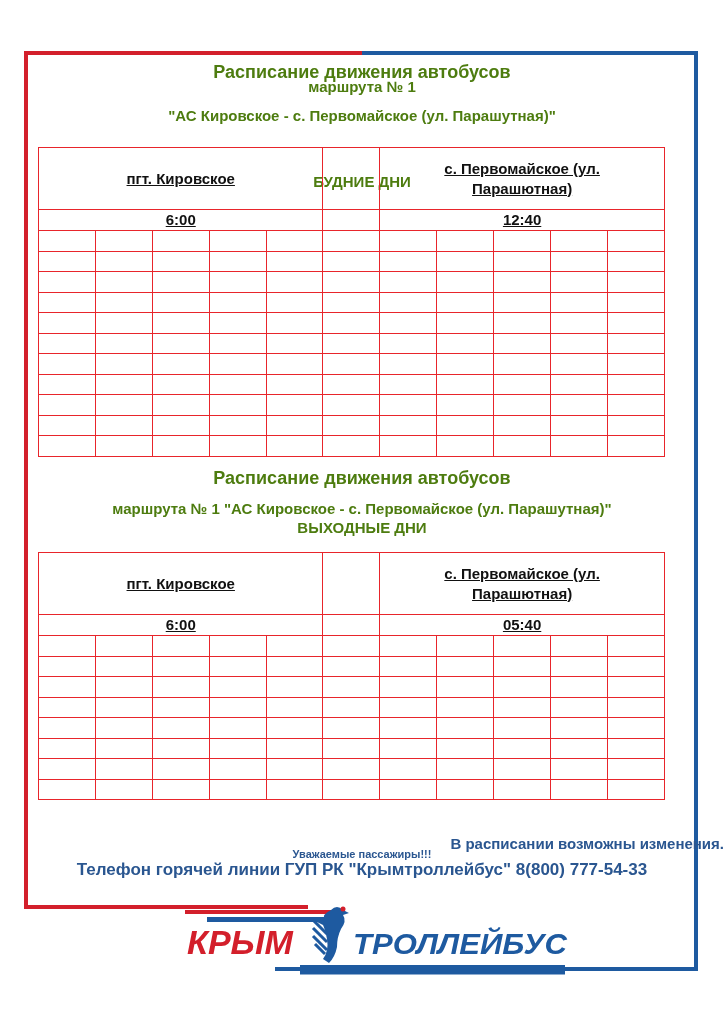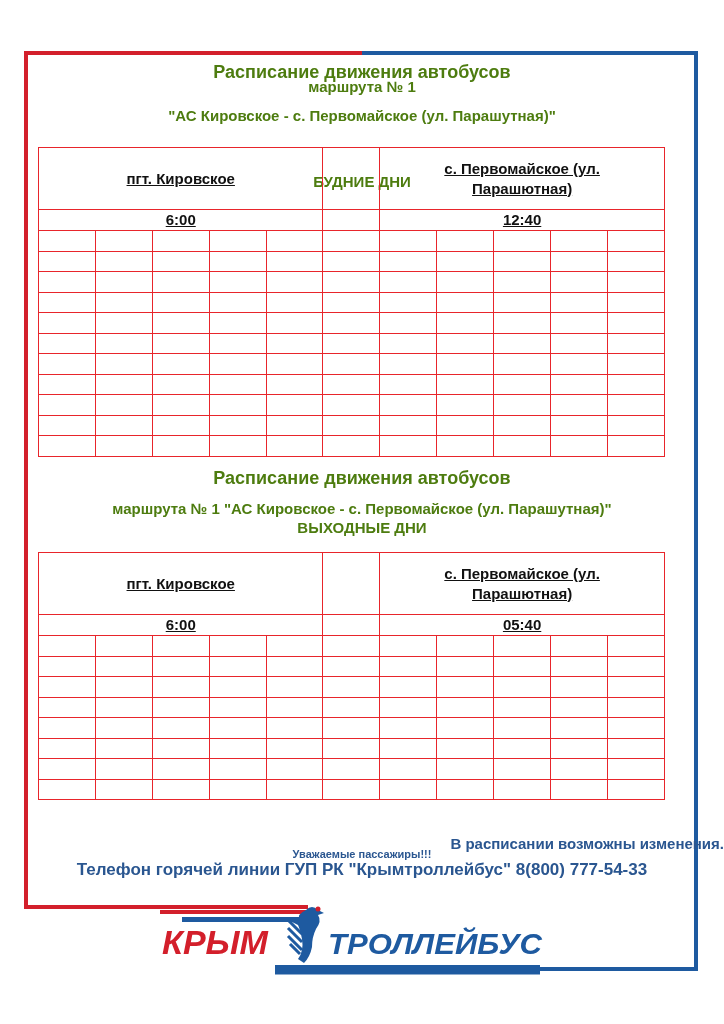--- a/index.html
+++ b/index.html
@@ -14,21 +14,21 @@
   .t-big { font-size: 18px; }
   .t-mid { font-size: 15px; }
   
   table.sched { position: absolute; left: 38px; width: 626px; border-collapse: collapse; table-layout: fixed; text-decoration: underline; }
   table.sched td { border: 1.6px solid #e8252b; padding: 0; text-align: center; font-weight: bold;
                    font-size: 15px; color: #111; overflow: hidden; }
   table.sched tr.hdr td { height: 61px; line-height: 20px; }
   table.sched tr.time td { height: 20px; line-height: 18px; margin-left: 44px; }
   table.sched tr.grid td { height: 19.5px; }
   .footer-text { position: absolute; left: 0; width: 724px; text-align: center; font-weight: bold; color: #2a5690; }
-  .logo { position: absolute; left: 160px; top: 898px; width: 390px; height: 80px; }
+  .logo { position: absolute; left: 185px; top: 898px; width: 390px; height: 80px; }
 </style>
 </head>
 <body>
 
 <div class="frame-line red" style="left:24px; top:51px; width:340px; height:4px;"></div>
 <div class="frame-line blue" style="left:362px; top:51px; width:336px; height:4px;"></div>
 <div class="frame-line red" style="left:24px; top:51px; width:4px; height:858px;"></div>
 <div class="frame-line red" style="left:24px; top:905px; width:284px; height:4px;"></div>
 <div class="frame-line blue" style="left:694px; top:51px; width:4px; height:920px;"></div>
 <div class="frame-line blue" style="left:275px; top:967px; width:423px; height:4px;"></div>

